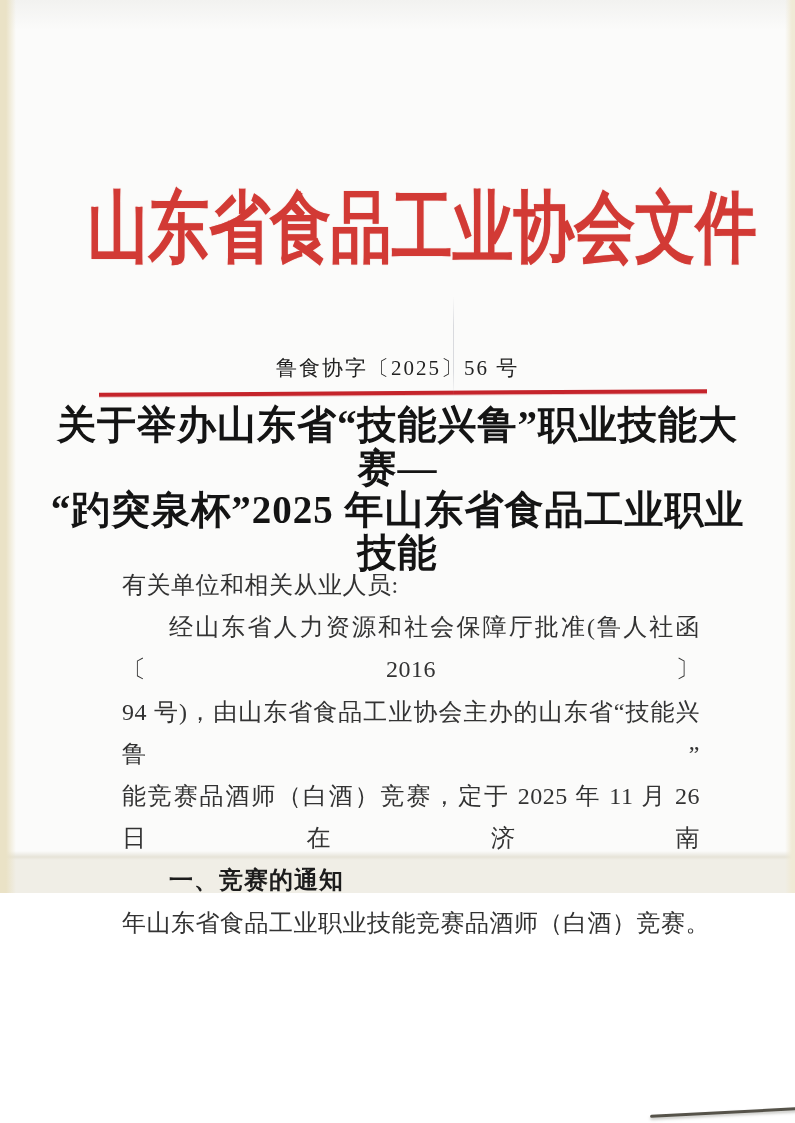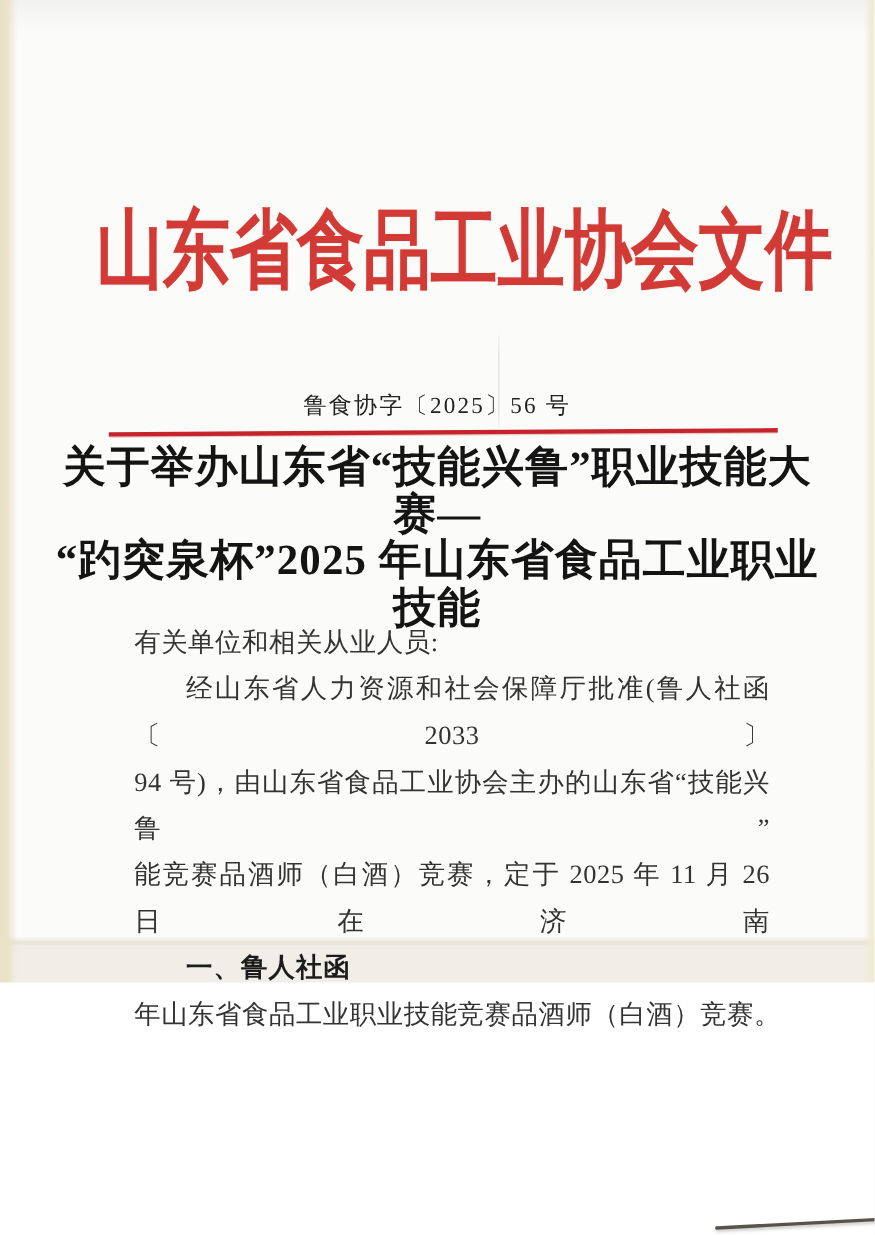--- a/index.html
+++ b/index.html
@@ -133,24 +133,24 @@
 
   <div class="red-rule"></div>
 
   <div class="doc-title">
       <div class="line">关于举办山东省“技能兴鲁”职业技能大赛—</div>
       <div class="line">“趵突泉杯”2025 年山东省食品工业职业技能</div>
     </div>
 
   <div class="body-text">
       <div class="line">有关单位和相关从业人员:</div>
-      <div class="line indent justify">经山东省人力资源和社会保障厅批准(鲁人社函〔2033〕</div>
+      <div class="line indent justify">经山东省人力资源和社会保障厅批准(鲁人社函〔2016〕</div>
       <div class="line justify">94 号)，由山东省食品工业协会主办的山东省“技能兴鲁”</div>
       <div class="line justify">能竞赛品酒师（白酒）竞赛，定于 2025 年 11 月 26 日在济南</div>
-      <div class="line indent bold">一、鲁人社函</div>
+      <div class="line indent bold">一、竞赛的通知</div>
       <div class="line">年山东省食品工业职业技能竞赛品酒师（白酒）竞赛。</div>
     </div>
 
   <div class="fold-line"></div>
 
   <div class="corner-line"></div>
 
 </div>
 
 </body></html>

